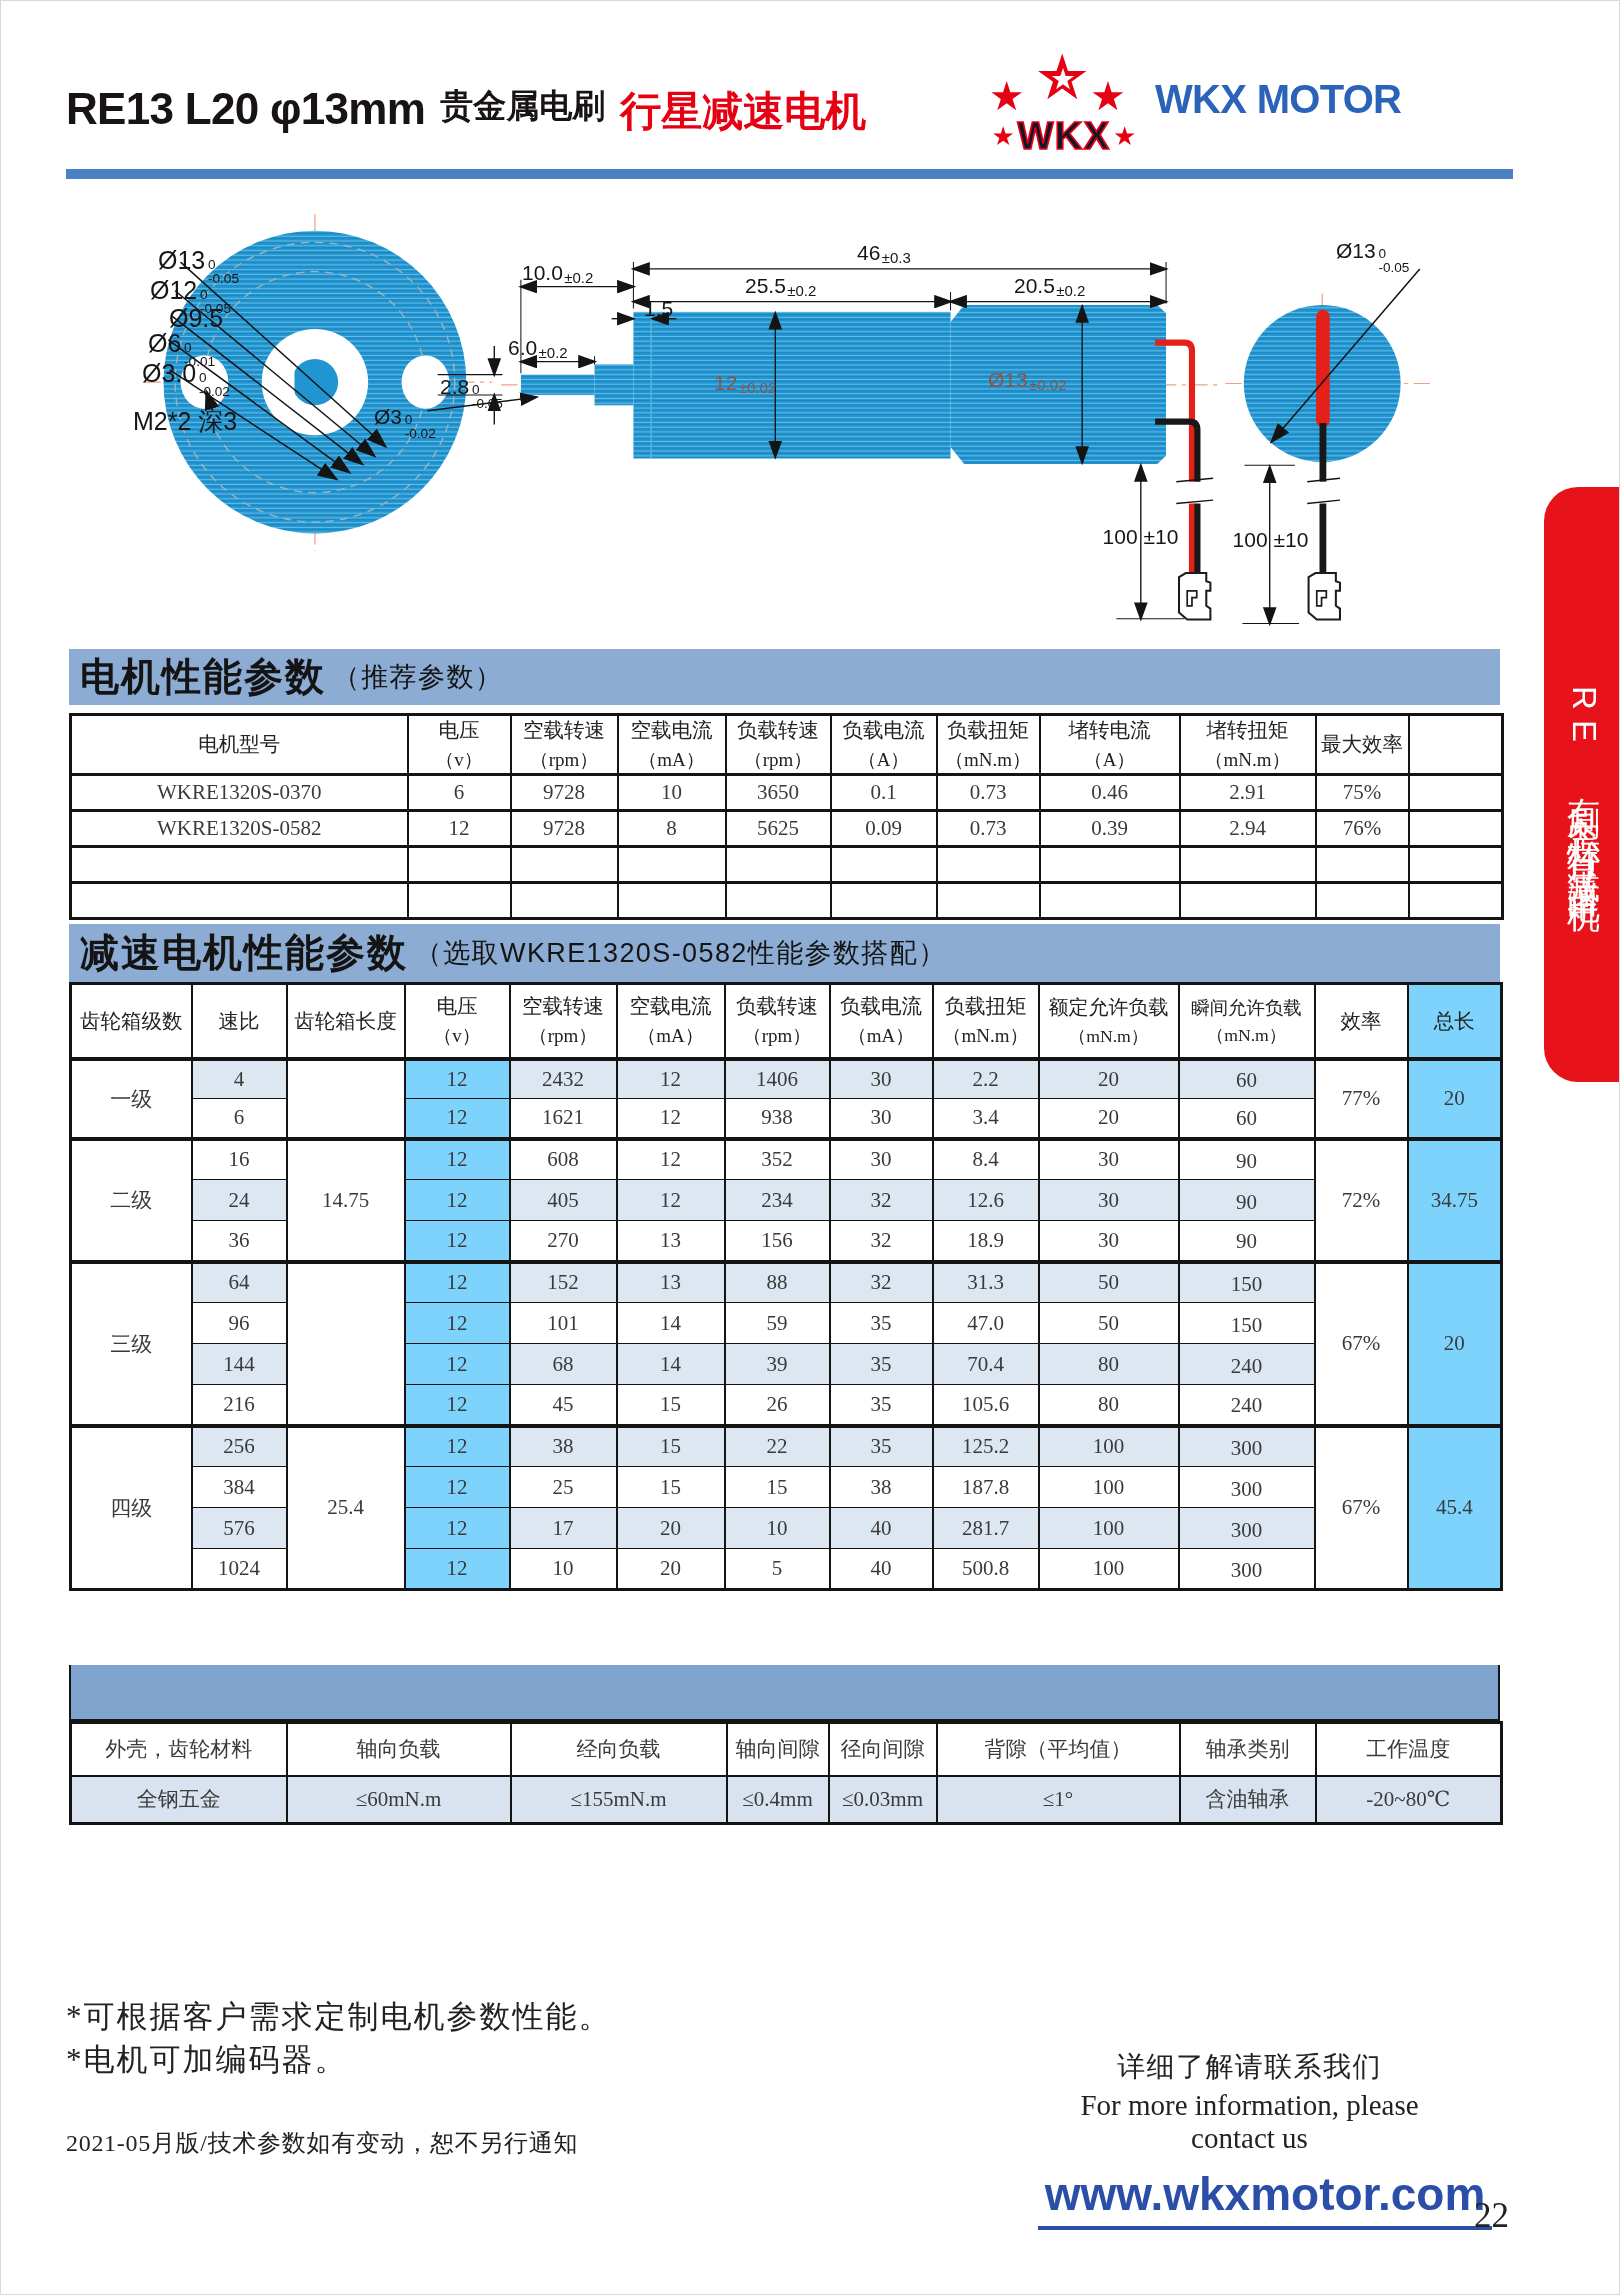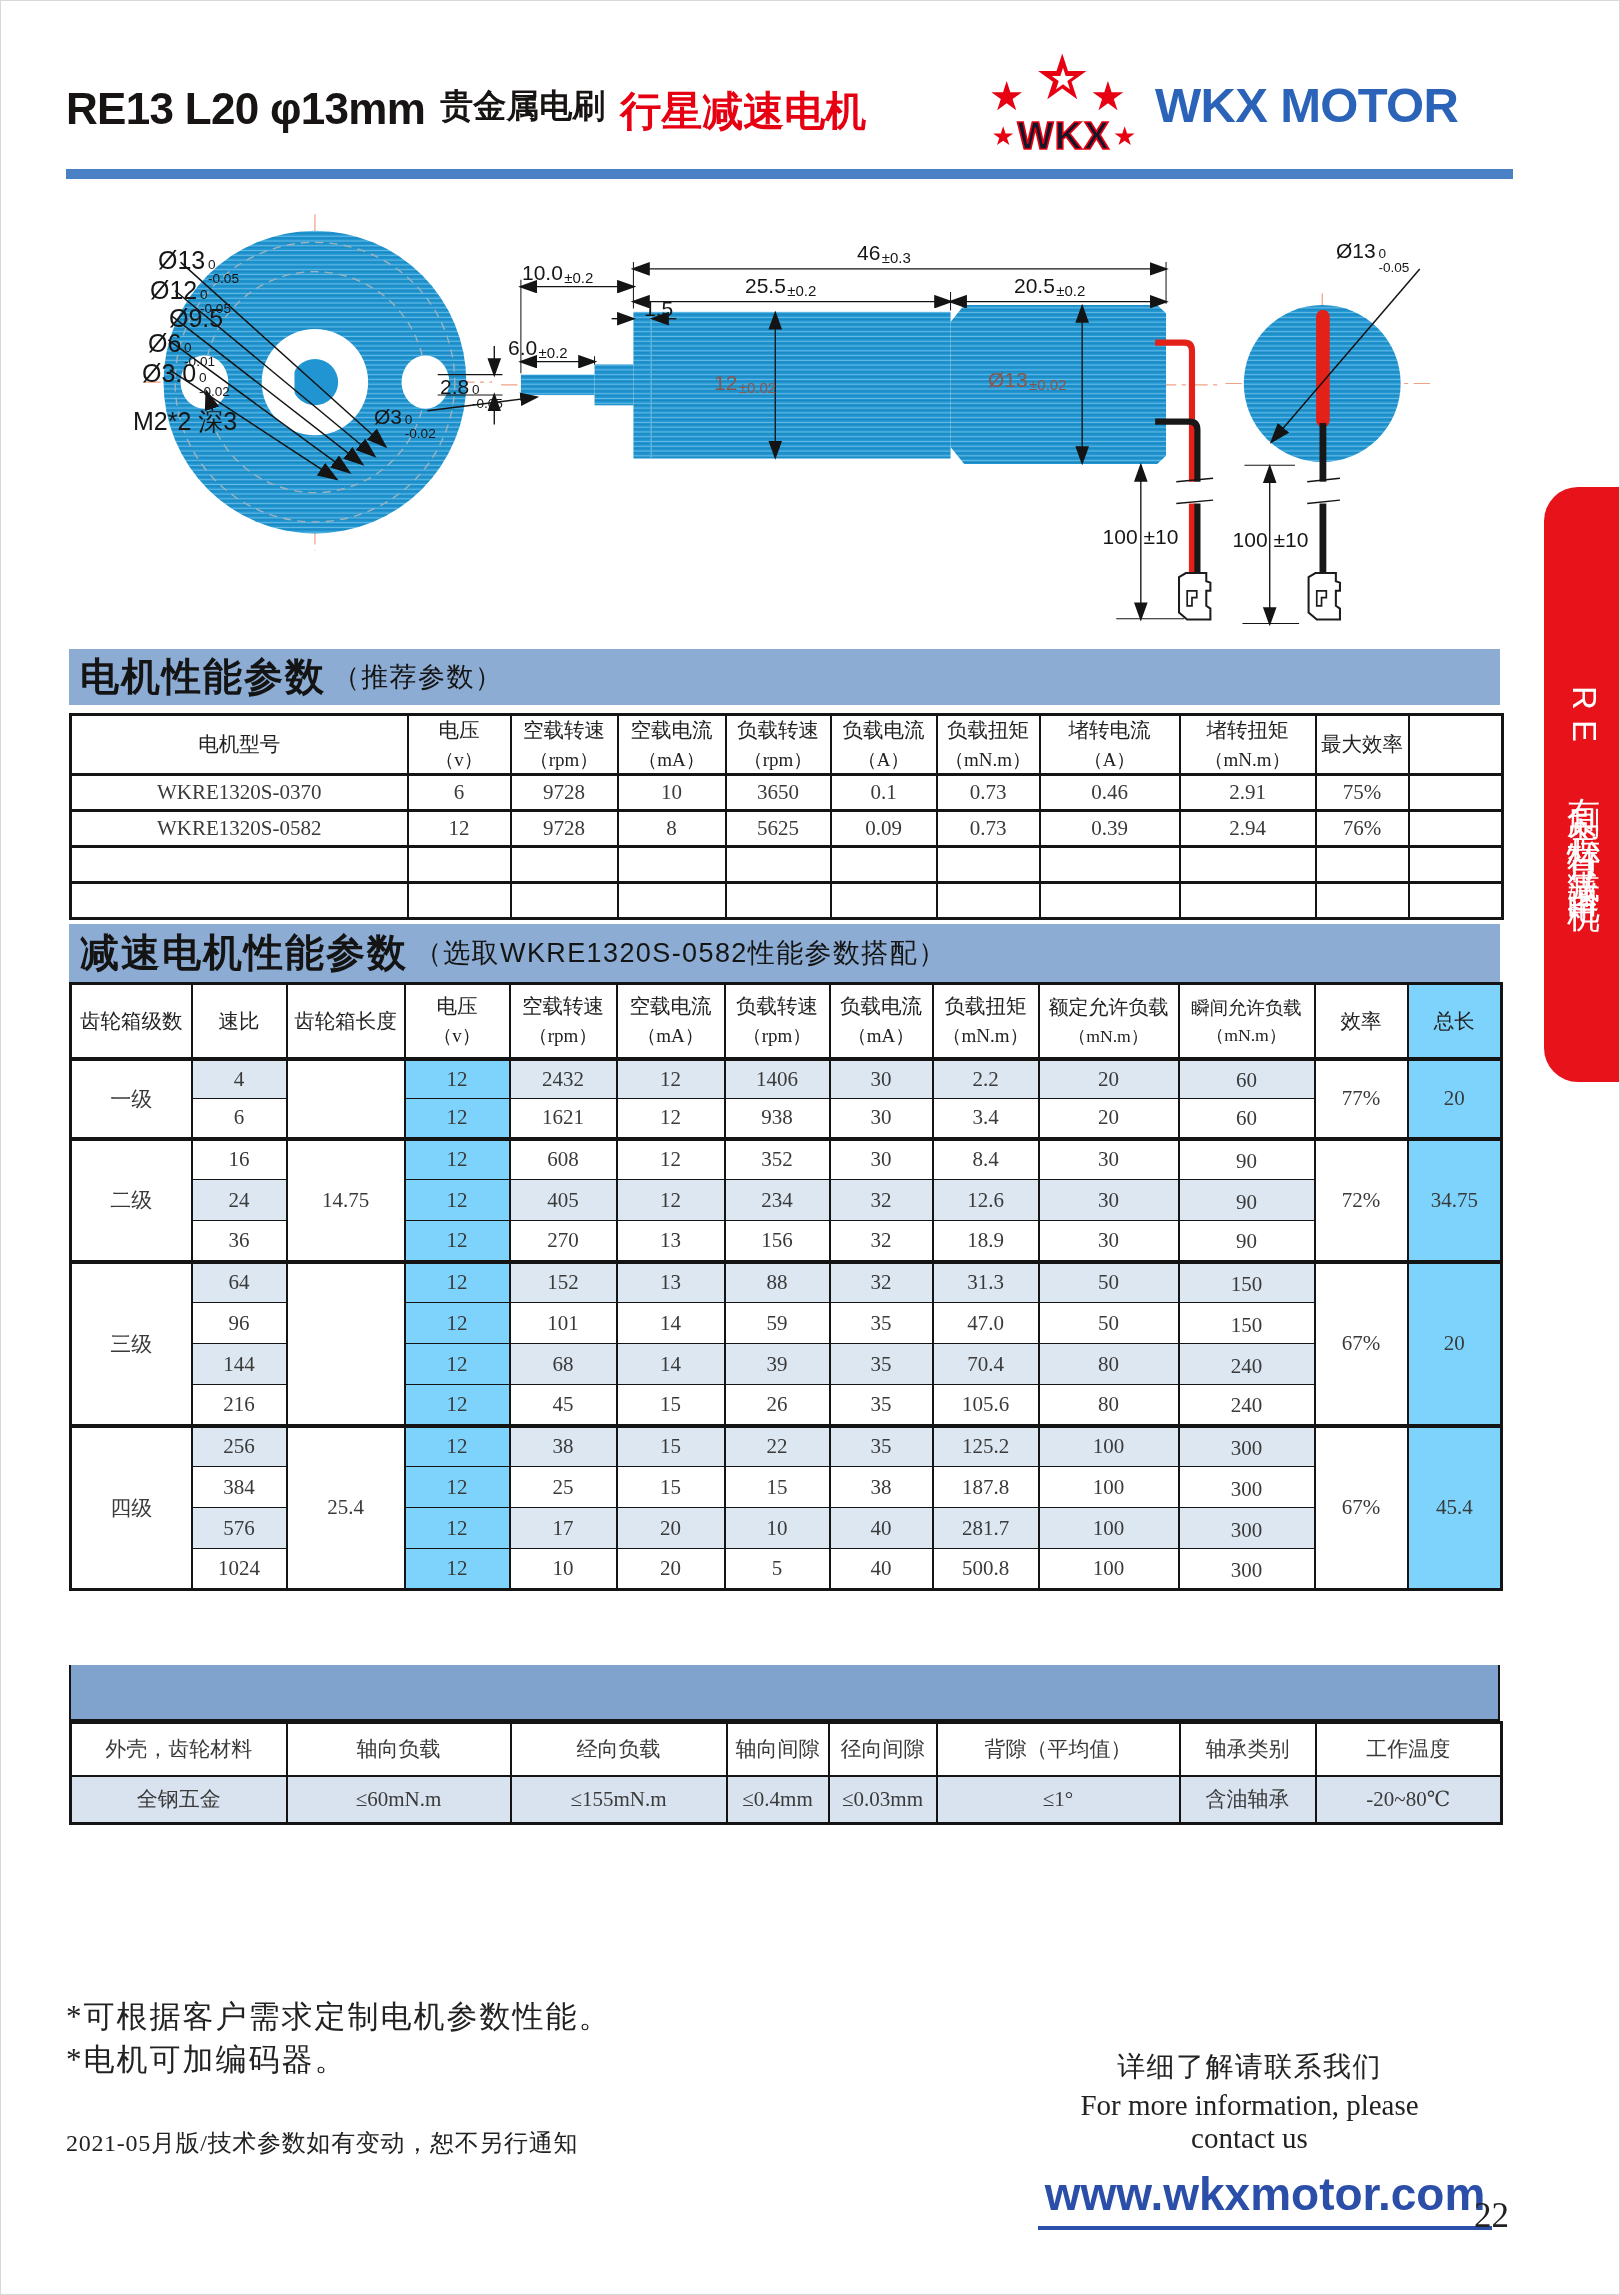--- a/index.html
+++ b/index.html
@@ -5,21 +5,21 @@
   *{margin:0;padding:0;box-sizing:border-box}
   html,body{background:#fff}
   .page{position:relative;width:1620px;height:2295px;background:#fff;overflow:hidden;
         border:1.4px solid #d8d8d8;font-family:"Liberation Sans","DejaVu Sans",sans-serif;color:#111}
 
   
   .titlebar{position:absolute;left:65px;top:83px;display:flex;align-items:flex-start;white-space:nowrap}
   .titlebar .model{font-size:44px;font-weight:800;letter-spacing:-0.7px;color:#171413}
   .titlebar .subblack{font-size:33px;font-weight:800;color:#171413;margin-left:15px}
   .titlebar .subred{font-size:41px;font-weight:800;color:#e60012;margin-left:15px}
-  .brand{position:absolute;left:1154px;top:76px;font-size:49px;font-weight:800;color:#2a63b8;letter-spacing:-0.7px}
+  .brand{position:absolute;left:1154px;top:76px;font-size:40px;font-weight:800;color:#2a63b8;letter-spacing:-0.7px}
   .bluebar{position:absolute;left:65px;top:168px;width:1447px;height:10.2px;background:#4a80c4}
   .logo{position:absolute;left:981px;top:49px;width:164px;height:119px}
   .logo .s1{position:absolute;left:52px;top:-9.5px;font-size:63px;color:#e60012}
   .logo .s1w{position:absolute;left:68px;top:12.3px;font-size:29px;color:#fff}
   .logo .s2{position:absolute;left:6.8px;top:23px;font-size:40px;color:#e60012}
   .logo .s3{position:absolute;left:108px;top:23px;font-size:40px;color:#e60012}
   .logo .brow{position:absolute;left:0;top:65px;width:164px;text-align:center;white-space:nowrap}
   .logo .bs{font-size:26px;color:#e60012;vertical-align:4.1px}
   .logo .wkx{font-size:38px;font-weight:800;color:#0f172a;-webkit-text-stroke:1.7px #e60012;letter-spacing:1.4px;margin:0 2.7px}
 

